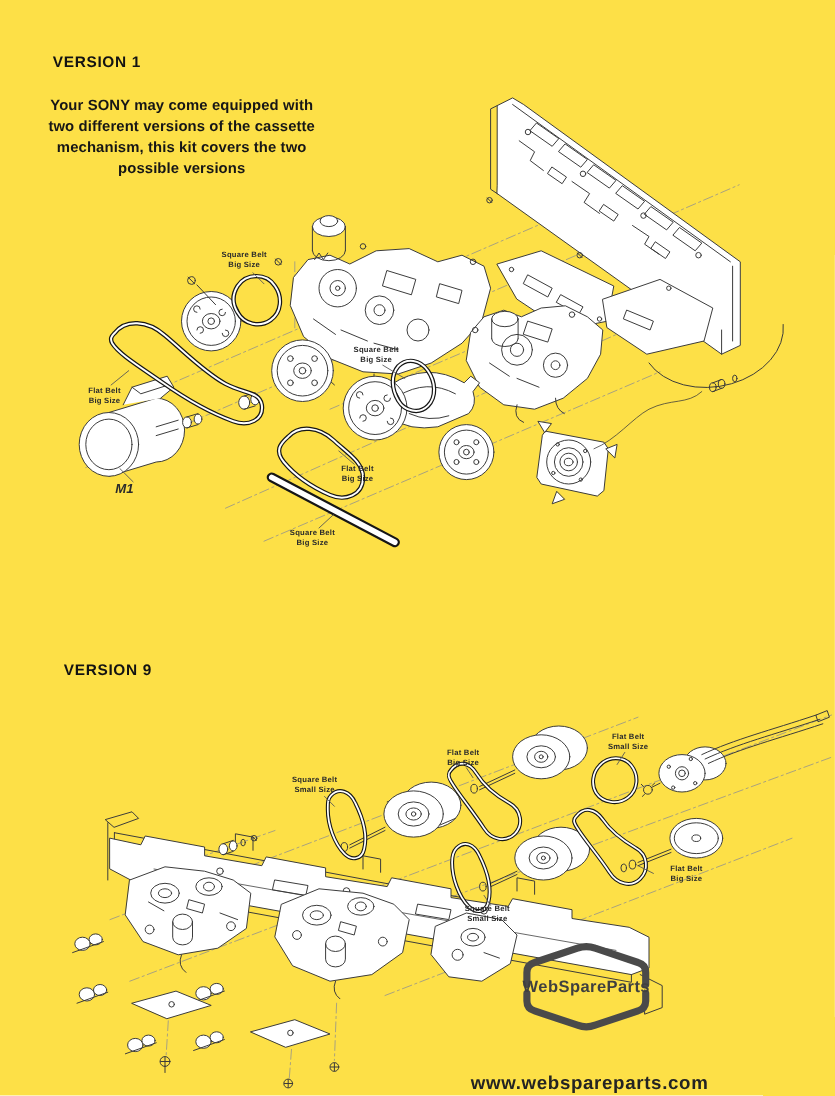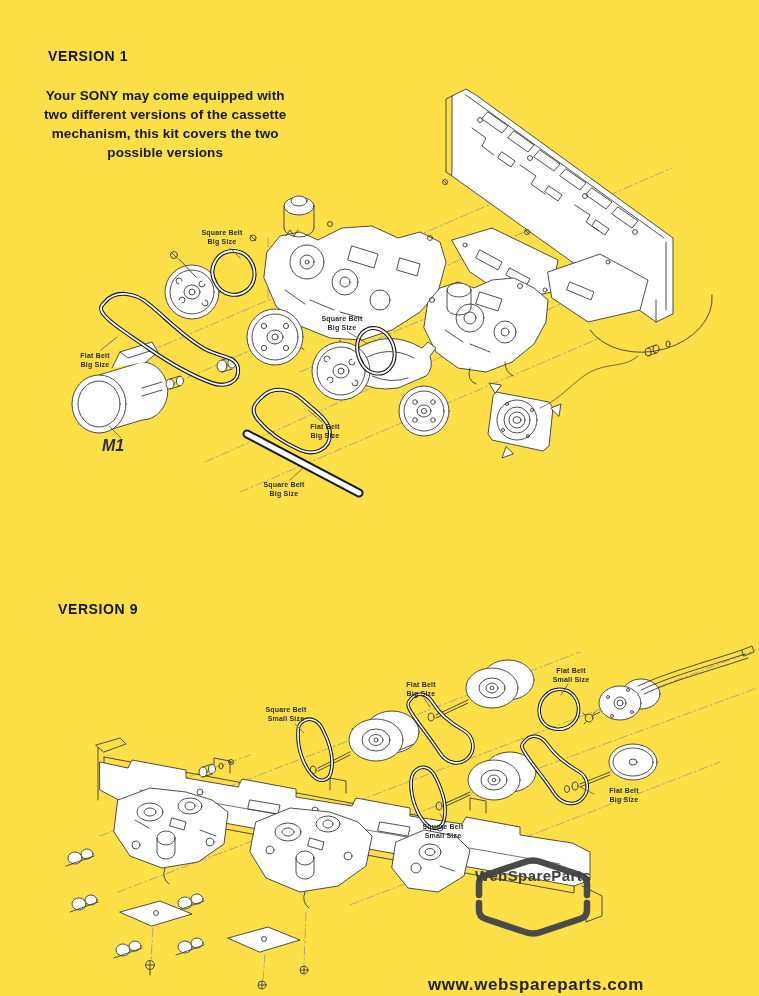--- a/index.html
+++ b/index.html
@@ -16,21 +16,21 @@
     position:absolute; font-weight:bold; font-size:13.5px; line-height:19px;
     color:#161616; white-space:pre-line; letter-spacing:.1px;
   }
   .lbl {
     position:absolute; transform:translateX(-50%);
     font-weight:600; font-size:7px; line-height:8.5px; letter-spacing:.2px;
     color:#2b2b2b; text-align:center; white-space:pre-line;
   }
   .lbl-m1 {
     position:absolute; transform:translateX(-50%);
-    font-style:italic; font-weight:600; font-size:16px; color:#2b2b2b;
+    font-style:italic; font-weight:600; font-size:12px; color:#2b2b2b;
   }
   #diagram-svg { position:absolute; left:0; top:0; }
   .logo-text {
     position:absolute; transform:translateX(-50%);
     font-weight:bold; font-size:15px; letter-spacing:.4px; color:#3f3f3f;
   }
   .site-text {
     position:absolute; transform:translateX(-50%);
     font-weight:bold; font-size:17px; letter-spacing:.6px; color:#232323;
   }
@@ -459,16 +459,16 @@
 Small Size</div>
   <div class="lbl" style="left:421px; top:681px;">Flat Belt
 Big Size</div>
   <div class="lbl" style="left:571px; top:667px;">Flat Belt
 Small Size</div>
   <div class="lbl" style="left:443px; top:823px;">Square Belt
 Small Size</div>
   <div class="lbl" style="left:624px; top:787px;">Flat Belt
 Big Size</div>
 
-  <div class="logo-text" style="left:533px; top:867px;">WebSpareParts</div>
+  <div class="logo-text" style="left:533px; top:889px;">WebSpareParts</div>
   <div class="site-text" style="left:536px; top:932px;margin-top:43px;">www.webspareparts.com</div>
 
 </div>
 
 </body></html>

